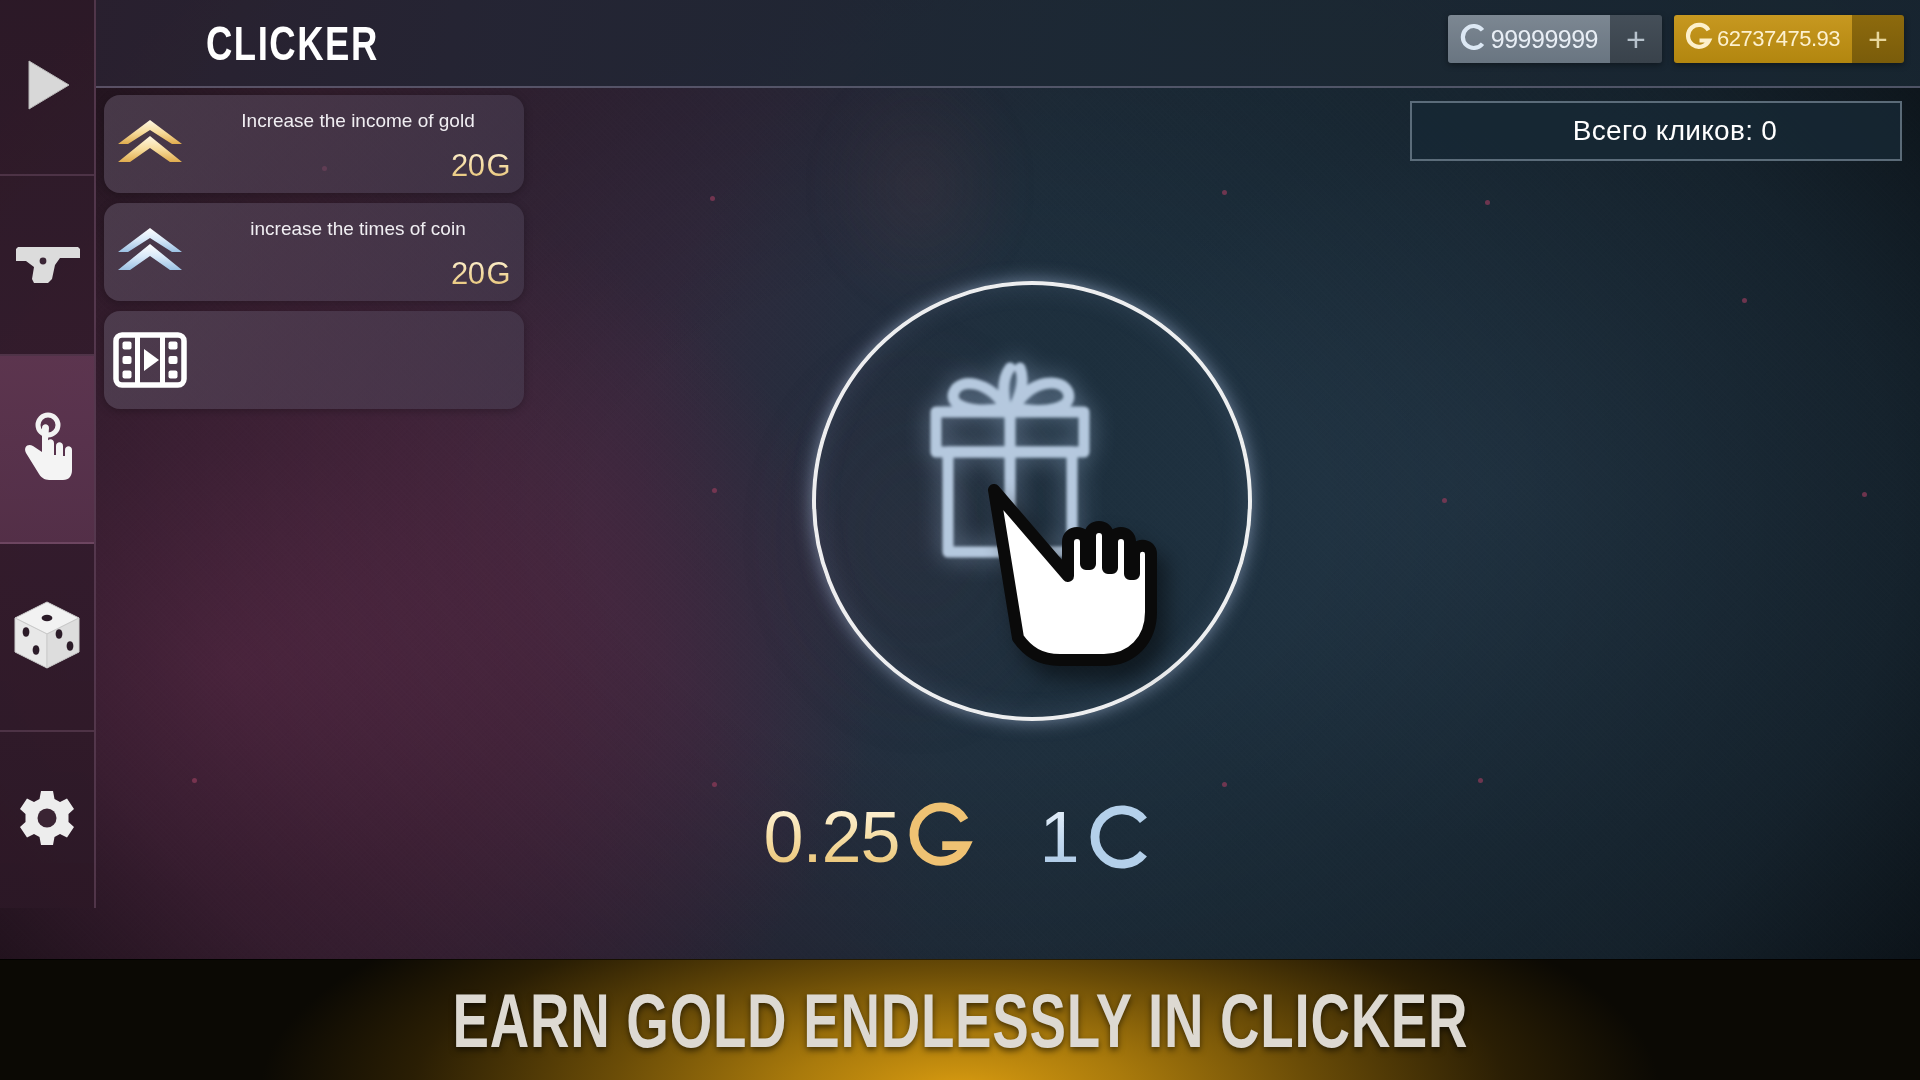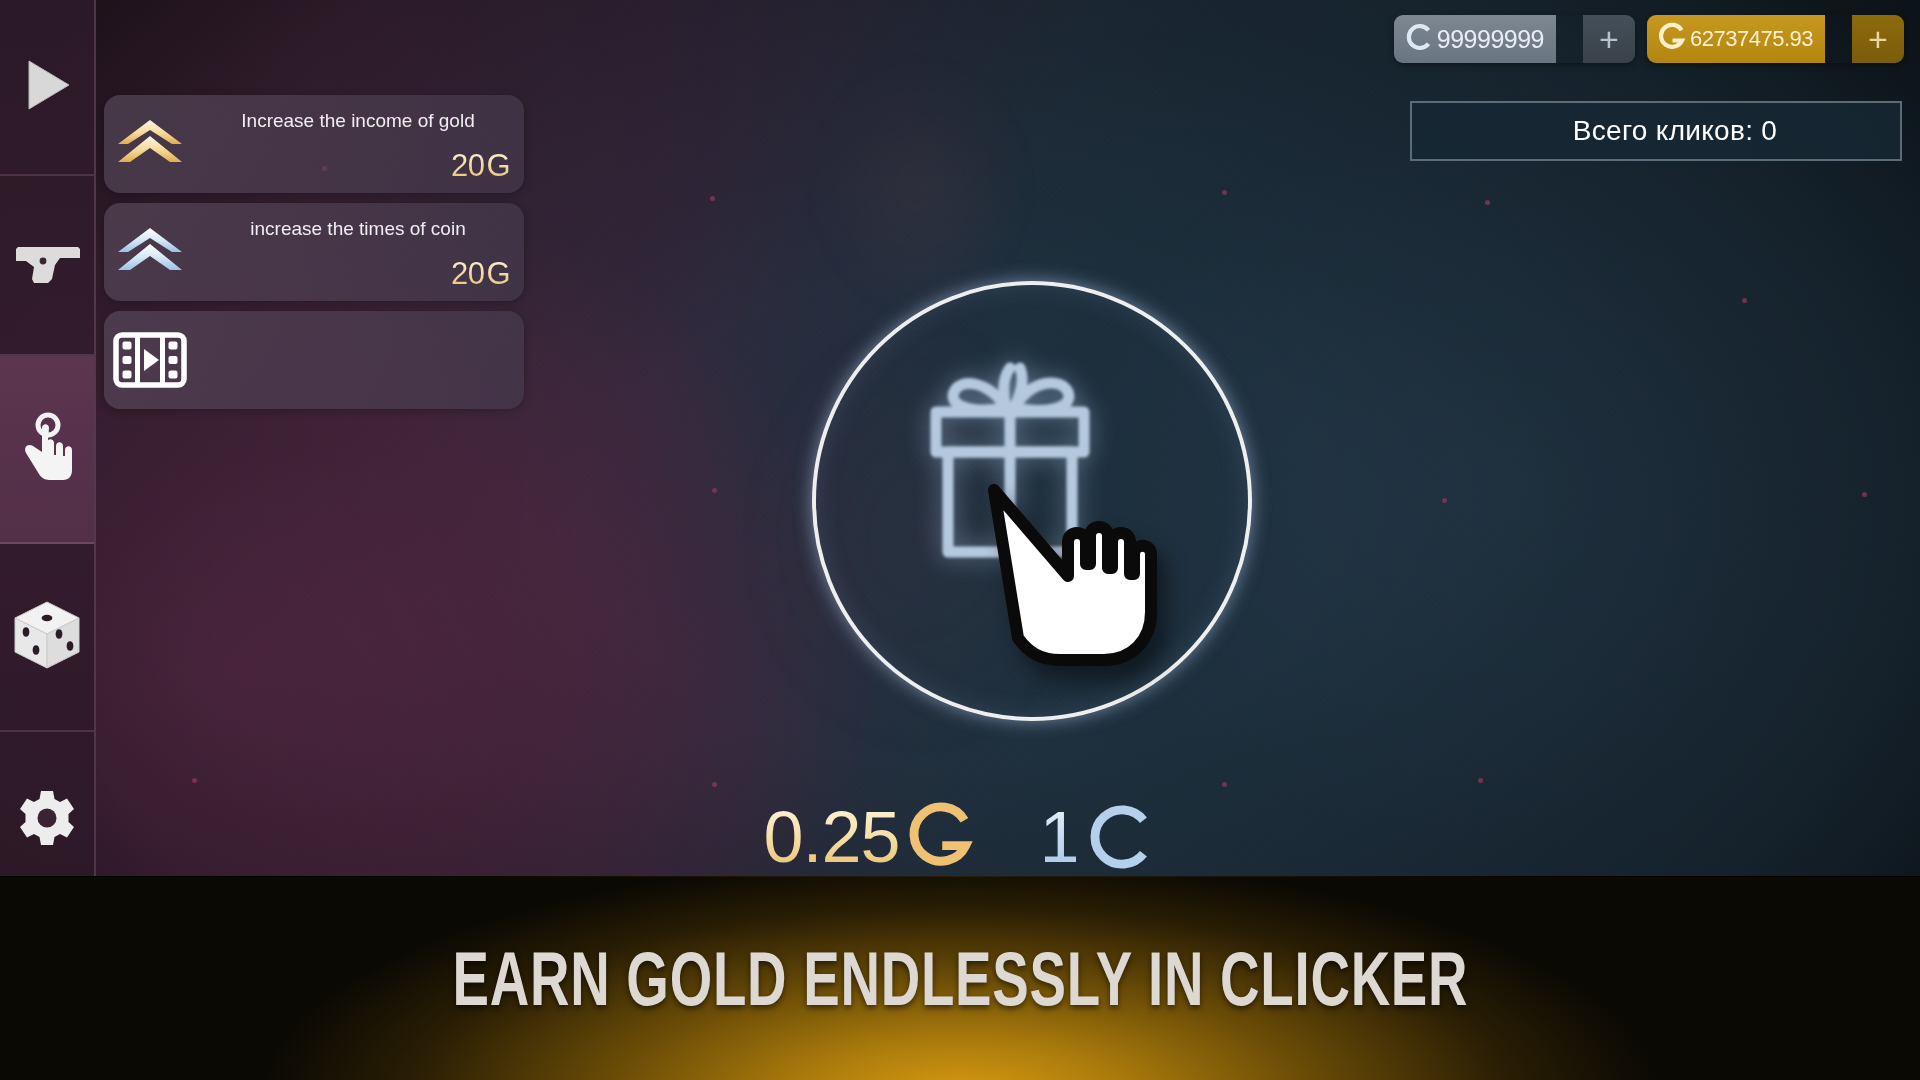--- a/index.html
+++ b/index.html
@@ -108,24 +108,23 @@
     position: absolute;
     right: 16px; top: 15px;
     display: flex;
     gap: 12px;
     z-index: 30;
   }
   .pill {
     display: flex;
     align-items: stretch;
     height: 48px;
-    border-radius: 9px;
+    border-radius: 3px;
     overflow: hidden;
     box-shadow: 0 2px 6px rgba(0,0,0,0.4);
-    gap: 27px;
   }
   .pill-main {
     display: flex;
     align-items: center;
     gap: 3px;
     padding: 0 12px 0 10px;
   }
   .pill-plus {
     width: 52px;
     display: flex;
@@ -285,21 +284,21 @@
     -webkit-background-clip: text;
     background-clip: text;
     color: transparent;
   }
   .reward-sym { margin-left: 4px; display: inline-flex; }
 
   
   .banner {
     position: absolute;
     left: 0; bottom: 0;
-    width: 1920px; height: 204px;
+    width: 1920px; height: 121px;
     background:
       radial-gradient(ellipse 760px 260px at 50% 108%, #d89b10 0%, #a97a0c 22%, #6a4c07 46%, #2a1e04 72%, #0b0904 92%),
       #080706;
     z-index: 40;
     display: flex;
     align-items: center;
     justify-content: center;
     border-top: 1px solid rgba(0,0,0,0.8);
   }
   .banner-text {
@@ -385,20 +384,23 @@
       <span class="side-icon">
         <svg width="60" height="60" viewBox="0 0 60 60">
           <path d="M24 3 L36 3 L37.5 11 L43 14 L50 10.5 L57 21 L51.5 26 L51.5 34 L57 39 L50 49.5 L43 46 L37.5 49 L36 57 L24 57 L22.5 49 L17 46 L10 49.5 L3 39 L8.5 34 L8.5 26 L3 21 L10 10.5 L17 14 L22.5 11 Z" fill="#ededed"></path>
           <circle cx="30" cy="30" r="9.5" fill="#3a2433"></circle>
         </svg>
       </span>
     </div>
 
   </div>
 
+  <div class="header">
+    <div class="header-title">CLICKER</div>
+  </div>
 
   <div class="currency-wrap">
 
     <div class="pill coin">
       <div class="pill-main">
         <span class="cur-sym">
           <svg width="30" height="30" viewBox="0 0 30 30">
             <path d="M24.5 8.2 A11 11 0 1 0 24.5 21.8" fill="none" stroke="#dce8f4" stroke-width="4.2" stroke-linecap="butt"></path>
           </svg>
         </span>

